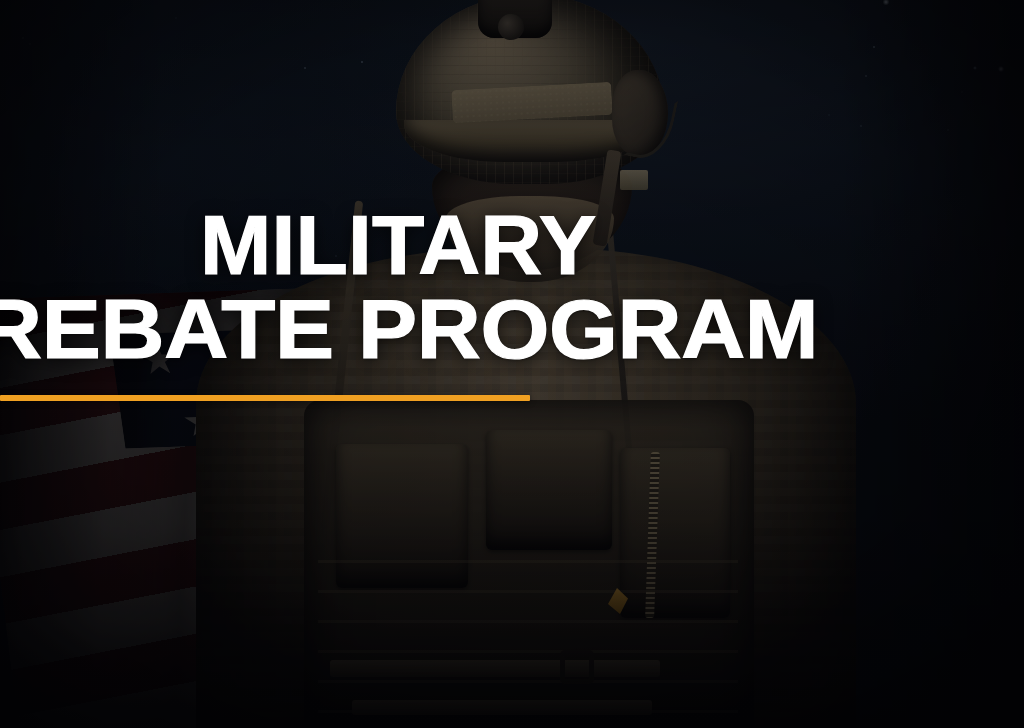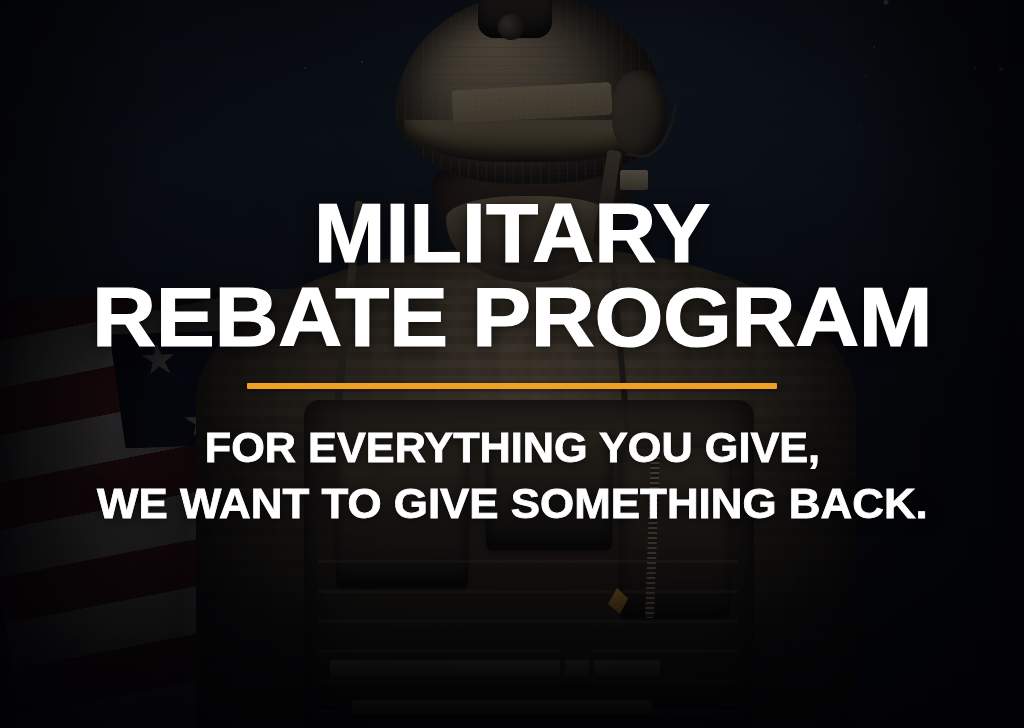--- a/index.html
+++ b/index.html
@@ -320,23 +320,24 @@
       radial-gradient(ellipse 760px 520px at 52% 46%, rgba(0,0,0,0) 0%, rgba(0,0,0,.22) 58%, rgba(0,0,0,.72) 100%),
       linear-gradient(180deg, rgba(0,0,0,.18) 0%, rgba(0,0,0,0) 22%, rgba(0,0,0,.30) 72%, rgba(0,0,0,.80) 100%),
       linear-gradient(90deg, rgba(0,0,0,.62) 0%, rgba(0,0,0,0) 16%, rgba(0,0,0,0) 82%, rgba(0,0,0,.72) 100%);
   }
   .dim { background:rgba(6,8,12,.30); }
 
   
   .content {
     position:absolute; inset:0;
     display:flex; flex-direction:column;
-    align-items:center;
+    align-items:flex-start;
     z-index:10;
     text-align:center;
+    margin-top:12px;
   }
 
   .headline {
     color:#ffffff;
     font-weight:bold;
     letter-spacing:.005em;
     line-height:.90;
     text-shadow:0 3px 18px rgba(0,0,0,.72), 0 1px 3px rgba(0,0,0,.6);
     -webkit-text-stroke:1.2px #ffffff;
   }
@@ -429,19 +430,15 @@
 
   <div class="content">
 
     <h1 class="headline">
       <span class="l1">MILITARY</span>
       <span class="l2">REBATE PROGRAM</span>
     </h1>
 
     <div class="divider" style="background: rgb(240, 160, 34);"></div>
 
-    <h2 class="subhead">
-      <span class="s1">FOR EVERYTHING YOU GIVE,</span>
-      <span class="s2">WE WANT TO GIVE SOMETHING BACK.</span>
-    </h2>
 
   </div>
 </div>
 
 </body></html>

